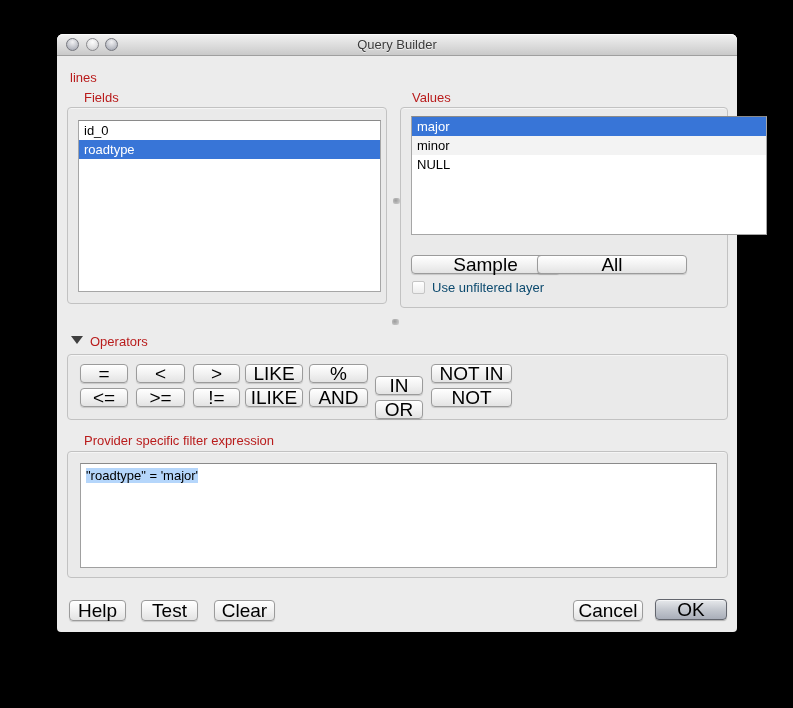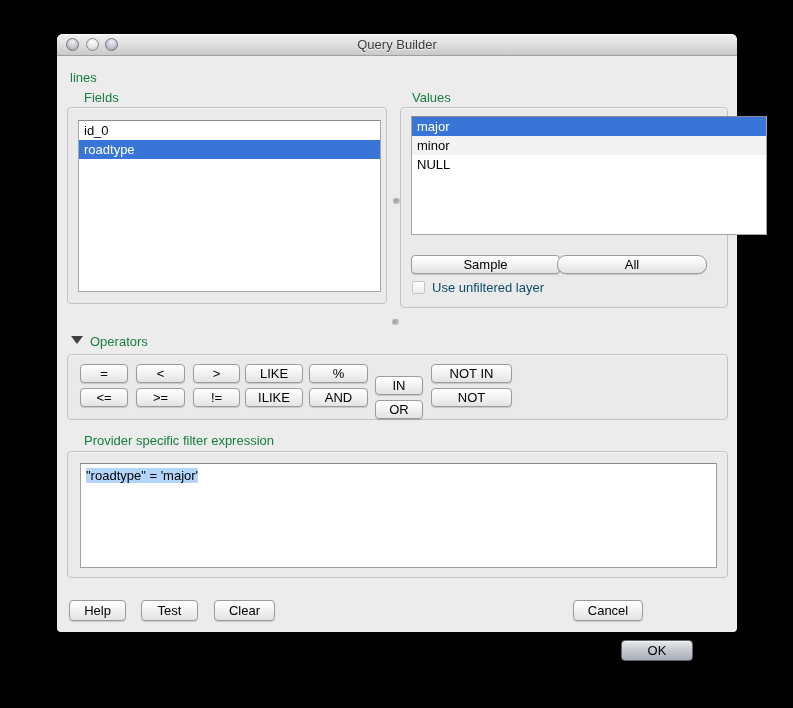--- a/index.html
+++ b/index.html
@@ -15,35 +15,35 @@
     border-bottom:1px solid #9f9f9f;border-radius:6px 6px 0 0;
     box-shadow:inset 0 1px 0 rgba(255,255,255,.8);}
   .title{position:absolute;left:0;top:0;width:100%;height:22px;line-height:22px;
     text-align:center;font-size:13px;color:#3b3b3b;text-shadow:0 1px 0 rgba(255,255,255,.65);}
   .light{position:absolute;top:4px;width:13px;height:13px;border-radius:50%;
     border:1px solid #75777e;
     background:radial-gradient(circle at 50% 28%,#f2f2f4,#c3c5cc 55%,#9b9ea9);}
   .light.mid{background:radial-gradient(circle at 50% 28%,#fdfdfd,#e2e2e3 55%,#c2c2c5);border-color:#8a8a8d;}
   .l1{left:9px}.l2{left:29px}.l3{left:48px}
 
-  .lbl{position:absolute;font-size:13px;color:#15803d;white-space:nowrap;}
+  .lbl{position:absolute;font-size:13px;color:#b91c1c;white-space:nowrap;}
 
   .groupbox{position:absolute;background:#eaeaea;border:1px solid #c2c2c2;border-radius:4px;
     box-shadow:inset 0 1px 0 rgba(255,255,255,.5);}
 
   .listbox{position:absolute;background:#fff;border:1px solid #a6a6a6;border-top-color:#8a8a8a;
     overflow:hidden;}
   .row{height:19px;line-height:19px;font-size:13px;padding-left:5px;color:#000;background:#fff;}
   .row.alt{background:#f3f3f3;}
   .row.selected{background:#3875d7;color:#fff;}
 
   .btn{position:absolute;height:19px;border:1px solid #9b9b9b;border-radius:4px;
     background:linear-gradient(#ffffff,#f2f2f2 50%,#e3e3e3);
     box-shadow:inset 0 1px 0 #fff,0 1px 1px rgba(0,0,0,.15);
-    font-size:13px;color:#000;text-align:center;line-height:17px;padding:0;cursor:default;}
+    font-size:19px;color:#000;text-align:center;line-height:17px;padding:0;cursor:default;}
   .btn.big{height:21px;line-height:19px;}
   .btn.default{background:linear-gradient(#e7e9ec,#c4c8cf 50%,#a9aeb9);
     border-color:#63666e;box-shadow:inset 0 1px 0 rgba(255,255,255,.55),0 1px 1px rgba(0,0,0,.25);}
 
   .checkbox{position:absolute;width:13px;height:13px;border:1px solid #c5c5c5;border-radius:2px;
     background:linear-gradient(#ffffff,#ededed);}
   .disabled-text{color:#0c4a6e;}
 
   .disclosure{position:absolute;width:0;height:0;
     border-left:6px solid transparent;border-right:6px solid transparent;
@@ -58,40 +58,40 @@
 
   
   .layer-name{left:13px;top:36px;}
   .fields-label{left:27px;top:56px;}
   .fields-group{left:10px;top:73px;width:320px;height:197px;}
   .fields-list{left:21px;top:86px;width:303px;height:172px;}
   .values-label{left:355px;top:56px;}
   .values-group{left:343px;top:73px;width:328px;height:201px;}
   .values-list{left:354px;top:82px;width:356px;height:119px;}
   .sample-btn{left:354px;top:221px;width:149px;}
-  .all-btn{left:500px;top:221px;width:150px;border-radius:9px;}
+  .all-btn{left:480px;top:221px;width:150px;}
   .cb{left:355px;top:247px;}
   .cb-label{left:375px;top:246px;}
   .grip-v{left:336px;top:164px;}
   .grip-h{left:335px;top:285px;}
   .ops-tri{left:14px;top:302px;}
   .ops-label{left:33px;top:300px;}
   .ops-group{left:10px;top:320px;width:661px;height:66px;}
   .r1{top:330px;} .r2{top:354px;}
   .c1{left:23px;width:48px;} .c2{left:79px;width:49px;} .c3{left:136px;width:47px;}
   .c4{left:188px;width:58px;} .c5{left:252px;width:59px;} .c6{left:318px;width:48px;margin-top:12px;}
   .c7{left:374px;width:81px;}
   .expr-label{left:27px;top:399px;}
   .expr-group{left:10px;top:417px;width:661px;height:127px;}
   .expr-area{left:23px;top:429px;width:637px;height:105px;}
   .help-btn{left:12px;top:566px;width:57px;}
   .test-btn{left:84px;top:566px;width:57px;}
   .clear-btn{left:157px;top:566px;width:61px;}
   .cancel-btn{left:516px;top:566px;width:70px;}
-  .ok-btn{left:564px;top:565px;width:72px;margin-top:41px;}
+  .ok-btn{left:598px;top:565px;width:72px;}
 </style>
 </head>
 <body>
 
 <div class="canvas">
   <div class="window">
 
     <div class="titlebar">
       <span class="light l1"></span>
       <span class="light mid l2"></span>

